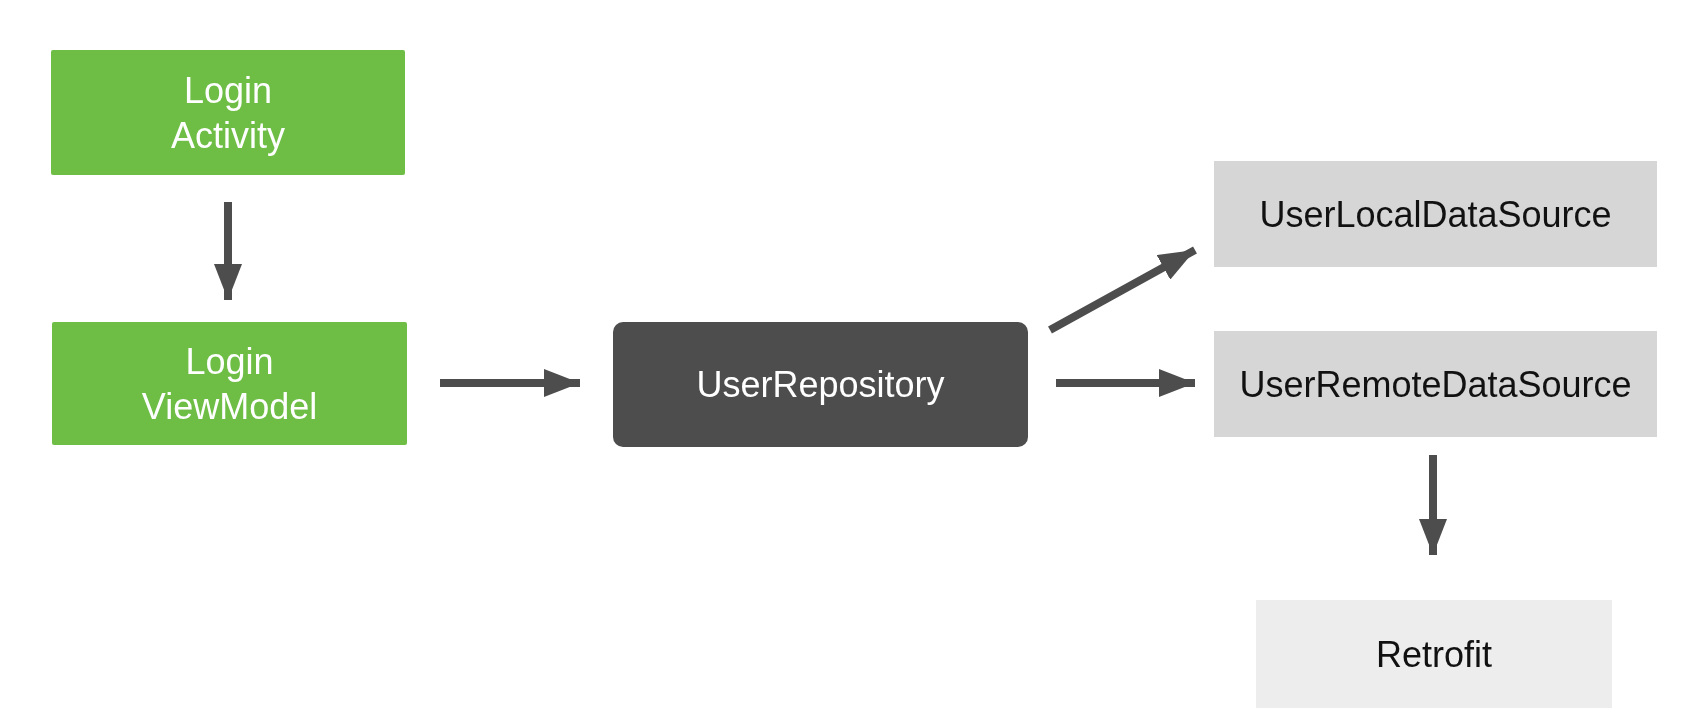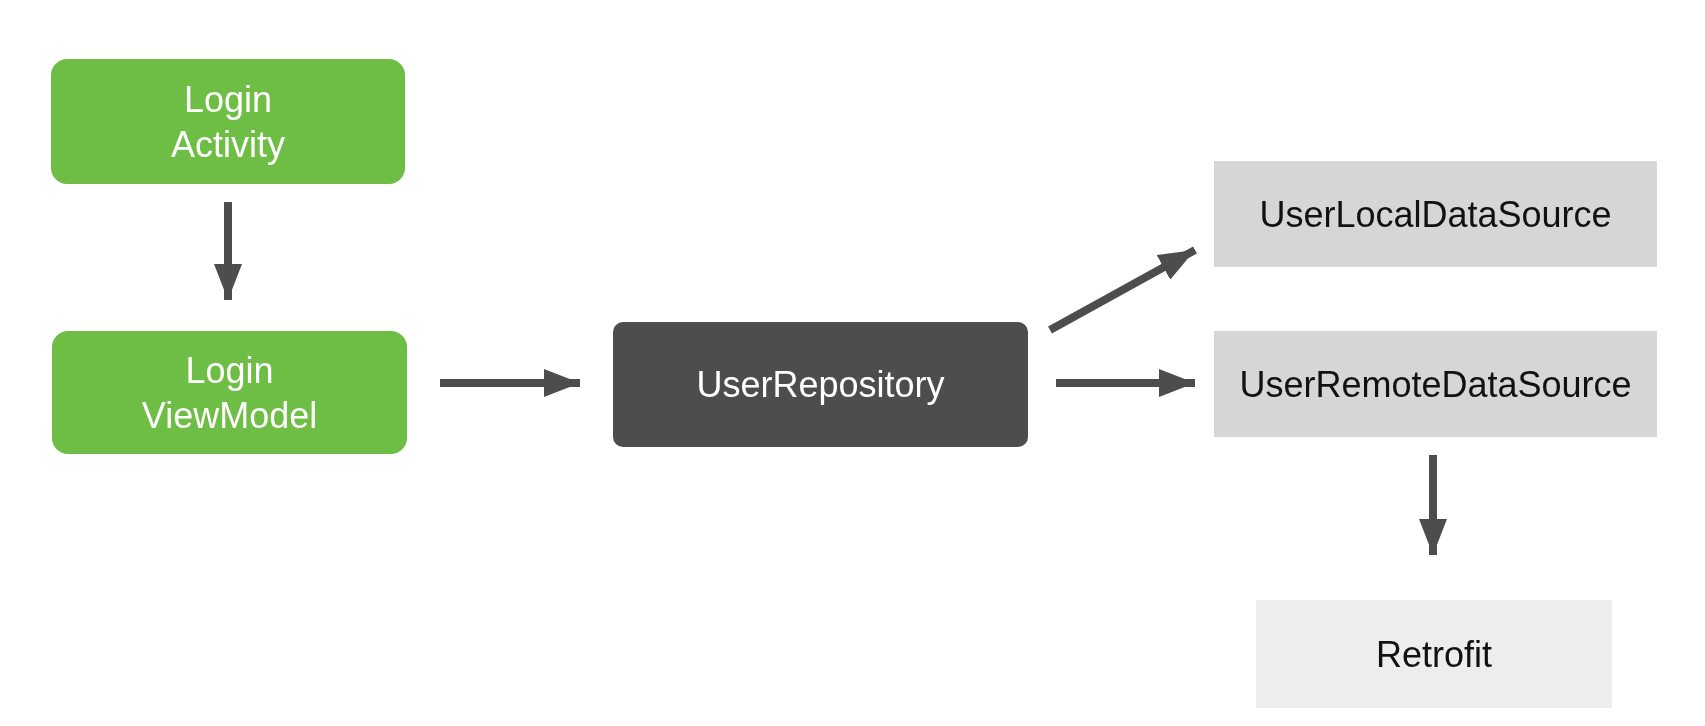--- a/index.html
+++ b/index.html
@@ -32,22 +32,21 @@
     align-items: center;
     justify-content: center;
     text-align: center;
     font-size: 36px;
     line-height: 1.25;
   }
   .node .label { white-space: pre-line; }
   .node-green {
     background: var(--node-green, #6ebe46);
     color: var(--text-light, #ffffff);
-    border-radius: 16px;
-    margin-top: 9px;
+    border-radius: 2px;
   }
   .node-dark {
     background: var(--node-dark, #4d4d4d);
     color: var(--text-light, #ffffff);
     border-radius: 10px;
   }
   .node-gray {
     background: var(--node-gray, #d6d6d6);
     color: var(--text-dark, #111111);
   }

